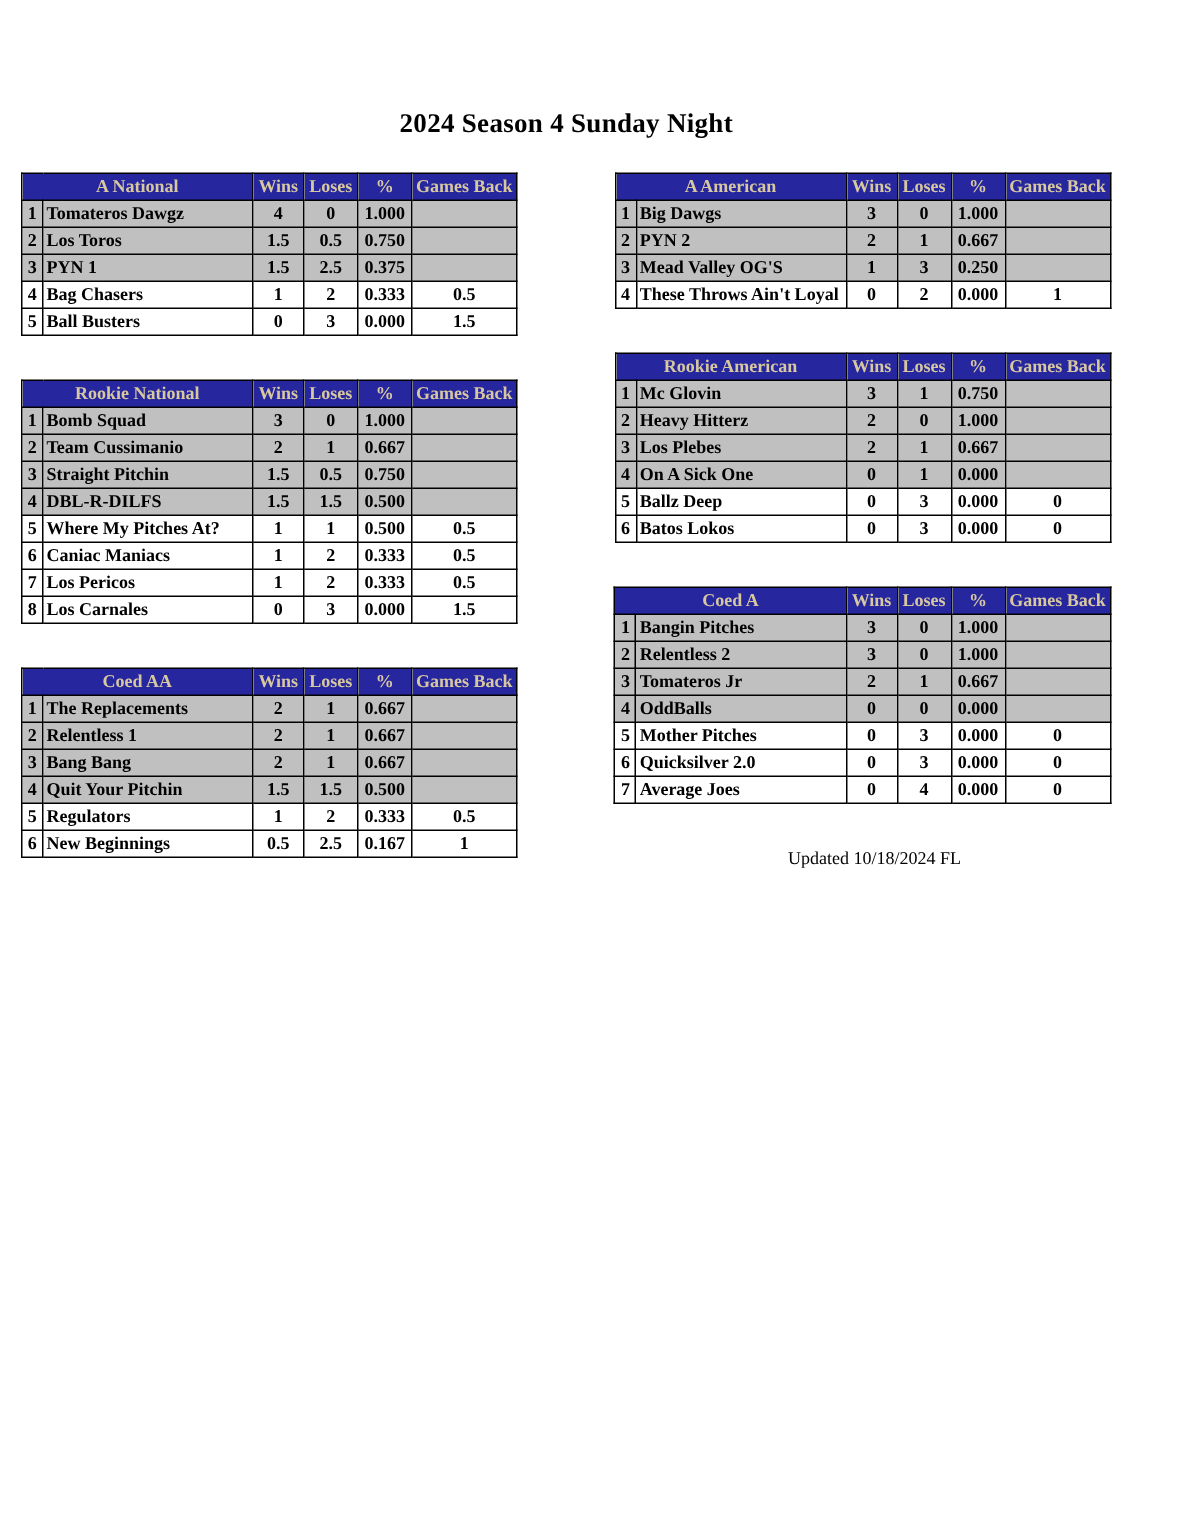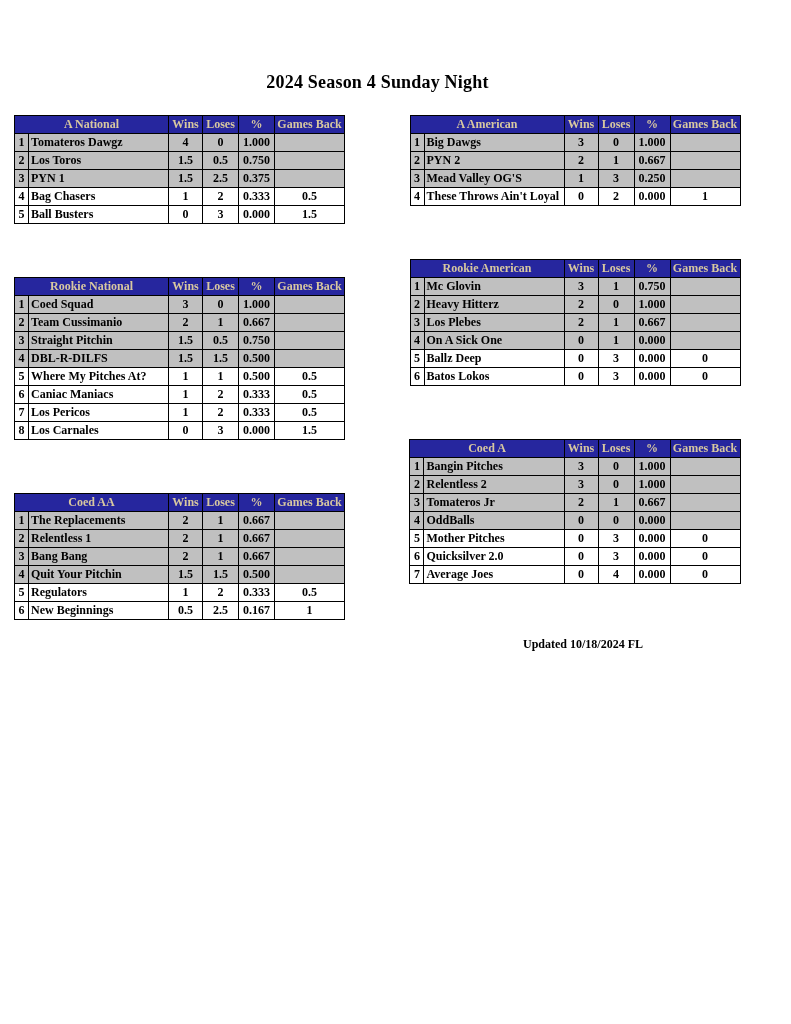--- a/index.html
+++ b/index.html
@@ -21,21 +21,21 @@
     font-weight: 700;
     margin: 0;
     letter-spacing: 0.2px;
   }
   .col {
     position: absolute;
     top: 115px;
     width: 334px;
     display: flex;
     flex-direction: column;
-    gap: 53px;
+    gap: 29px;
   }
   .col-left  { left: 14px; }
   .col-right { left: 408px; align-items: center; }
 
   table.standings {
     border-collapse: collapse;
     table-layout: fixed;
     width: 330px;
   }
   .standings th, .standings td {
@@ -54,21 +54,21 @@
     color: var(--header-text, #D8C8A0);
     text-align: center;
   }
   .standings td { background: #ffffff; }
   .standings tr.shaded td { background: var(--shaded-row, #C0C0C0); }
   .standings td.c { text-align: center; }
   .standings td.team { text-align: left; }
 
   .footer-note {
     font-size: 12px;
-    font-weight: 700;
+    font-weight: 400;
     margin-left: 16px;
   }
 </style>
 </head>
 <body>
 
 <h1 class="page-title">2024 Season 4 Sunday Night</h1>
 
 <div class="col col-left">
   <div>
@@ -149,21 +149,21 @@
             <th colspan="2">Rookie National</th>
             <th>Wins</th>
             <th>Loses</th>
             <th>%</th>
             <th>Games Back</th>
           </tr>
         </thead>
         <tbody>
           <tr class="shaded">
             <td class="c">1</td>
-            <td class="team">Coed Squad</td>
+            <td class="team">Bomb Squad</td>
             <td class="c">3</td>
             <td class="c">0</td>
             <td class="c">1.000</td>
             <td class="c"></td>
           </tr>
           <tr class="shaded">
             <td class="c">2</td>
             <td class="team">Team Cussimanio</td>
             <td class="c">2</td>
             <td class="c">1</td>

